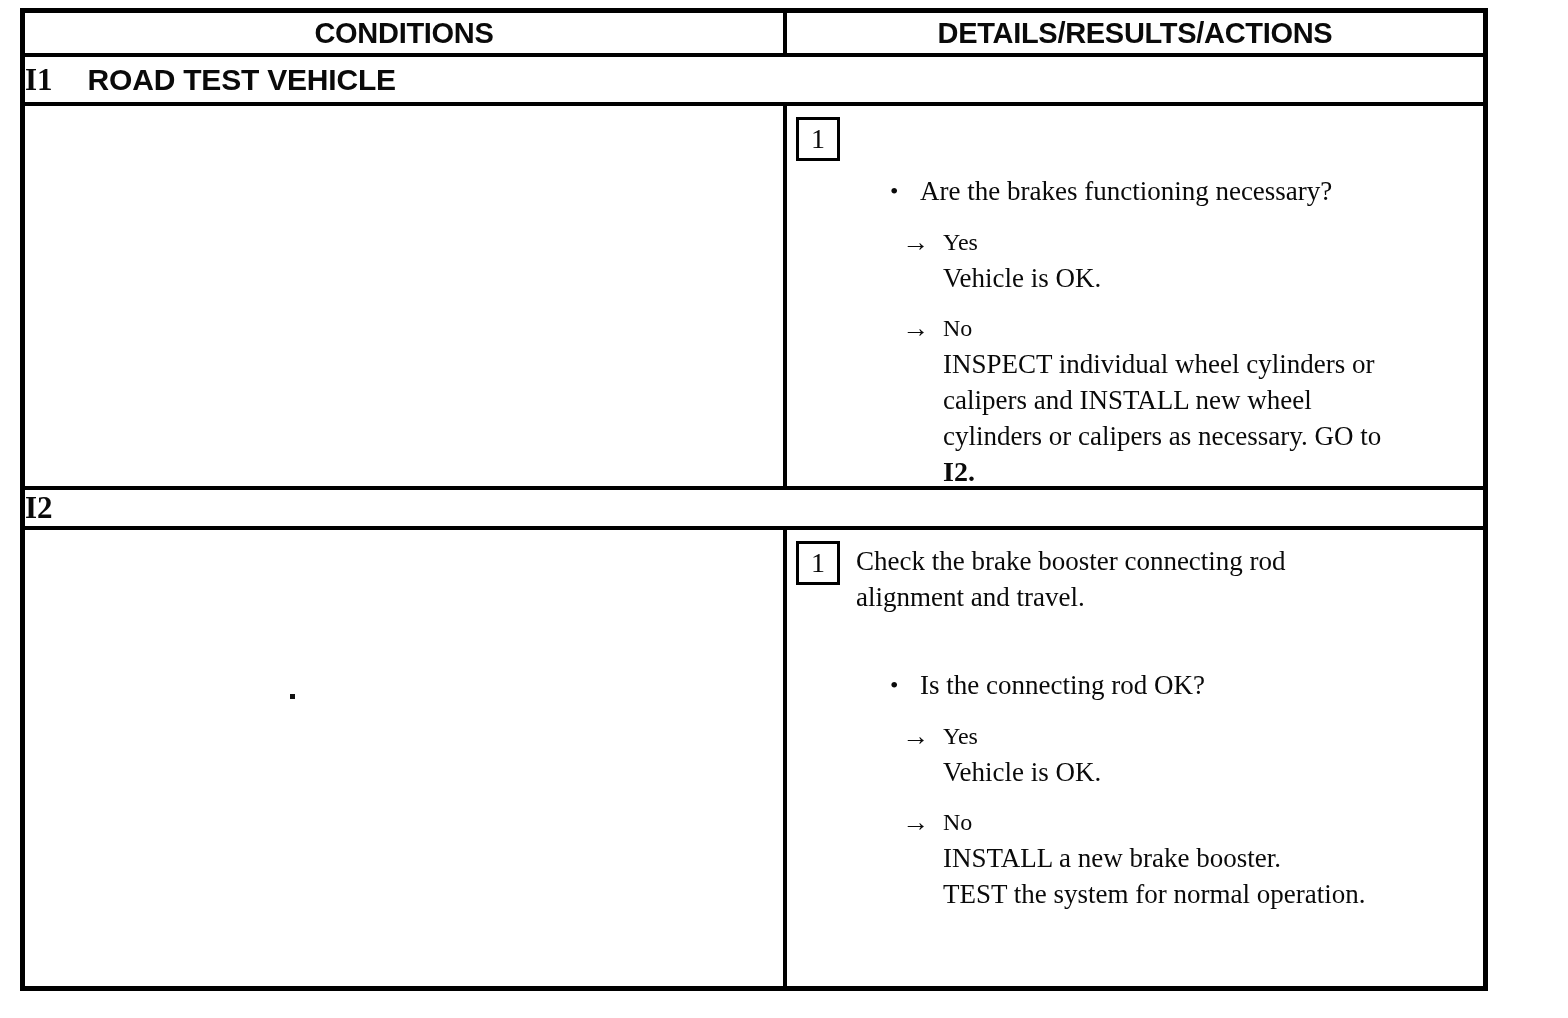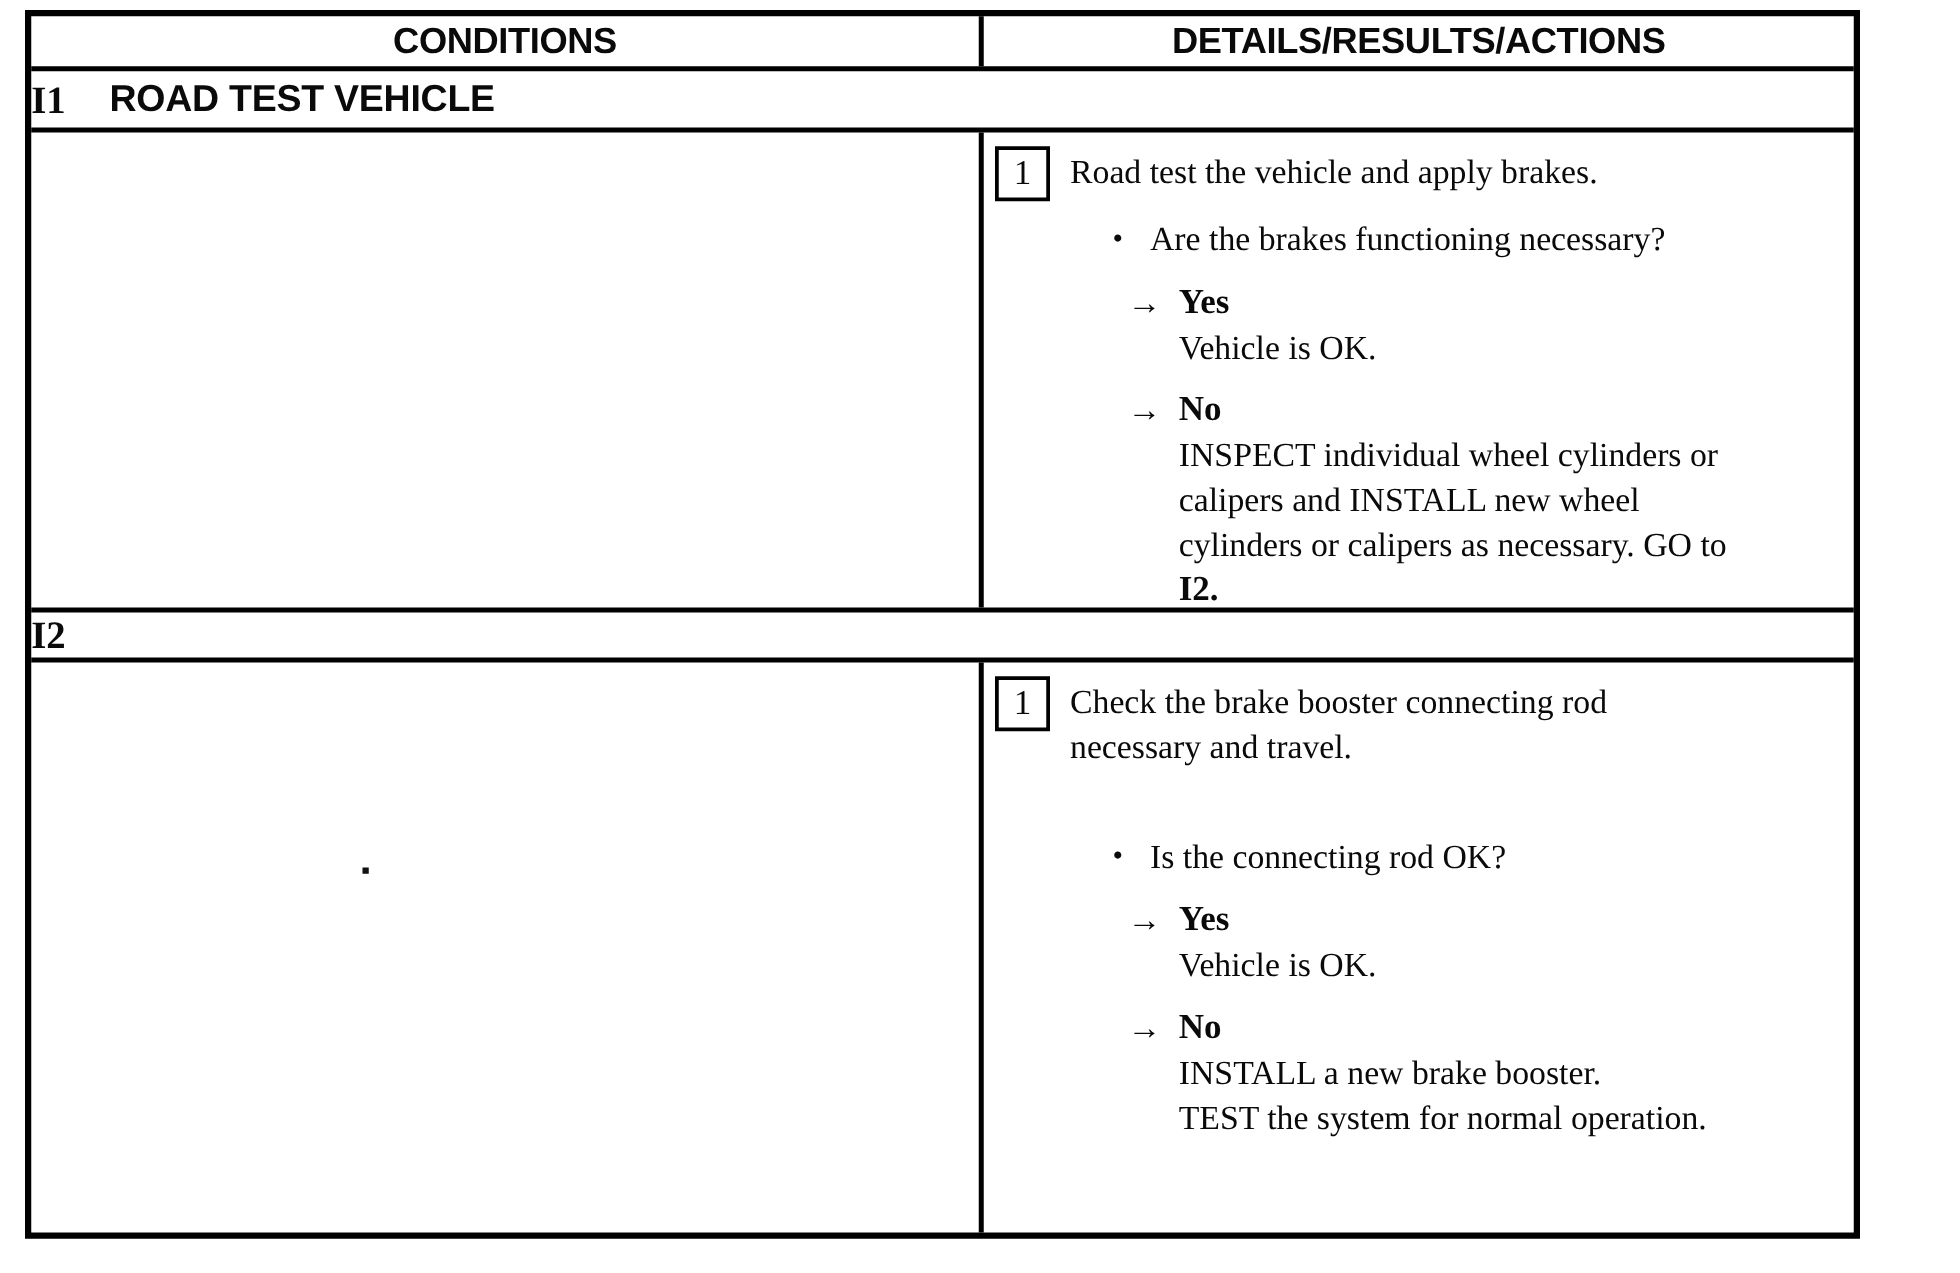--- a/index.html
+++ b/index.html
@@ -52,21 +52,21 @@
     text-align:center;font-size:28px;flex-shrink:0;
   }
   .step-instr{margin-left:16px;padding-top:2px;}
   .question{display:flex;padding-left:94px;margin-top:12px;}
   .question.gap-lg{margin-top:52px;}
   .q-bullet{width:30px;flex-shrink:0;font-size:24px;}
   .outcome{margin-top:15px;}
   .outcome + .outcome{margin-top:14px;}
   .outcome-head{display:flex;padding-left:106px;}
   .arrow{width:41px;flex-shrink:0;font-size:27px;}
-  .answer{font-weight:700;font-size:28px;}
+  .answer{font-weight:400;font-size:24px;}
   .outcome-body{padding-left:147px;}
   .bold-ref{font-weight:700;font-size:28px;}
   .speck{
     position:absolute;background:#111;
   }
   .speck-dot{left:265px;top:164px;width:5px;height:5px;}
 </style>
 </head>
 <body>
 
@@ -86,23 +86,20 @@
       <span class="section-id">I1</span>
       <span class="section-title">ROAD TEST VEHICLE</span>
     </div>
 
     <div class="row row-content-1">
       <div class="cell-left"></div>
       <div class="cell-right details-cell">
 
         <div class="step-head">
           <span class="step-num-box">1</span>
-          <div class="step-instr">
-            <div>Road test the vehicle and apply brakes.</div>
-          </div>
         </div>
 
         <div class="question">
           <span class="q-bullet">•</span>
           <span>Are the brakes functioning necessary?</span>
         </div>
 
         <div class="outcome">
           <div class="outcome-head">
             <span class="arrow">→</span>
@@ -136,21 +133,21 @@
     <div class="row row-content-2">
       <div class="cell-left">
         <span class="speck speck-dot"></span>
       </div>
       <div class="cell-right details-cell">
 
         <div class="step-head">
           <span class="step-num-box">1</span>
           <div class="step-instr">
             <div>Check the brake booster connecting rod</div>
-            <div>necessary and travel.</div>
+            <div>alignment and travel.</div>
           </div>
         </div>
 
         <div class="question gap-lg">
           <span class="q-bullet">•</span>
           <span>Is the connecting rod OK?</span>
         </div>
 
         <div class="outcome">
           <div class="outcome-head">

